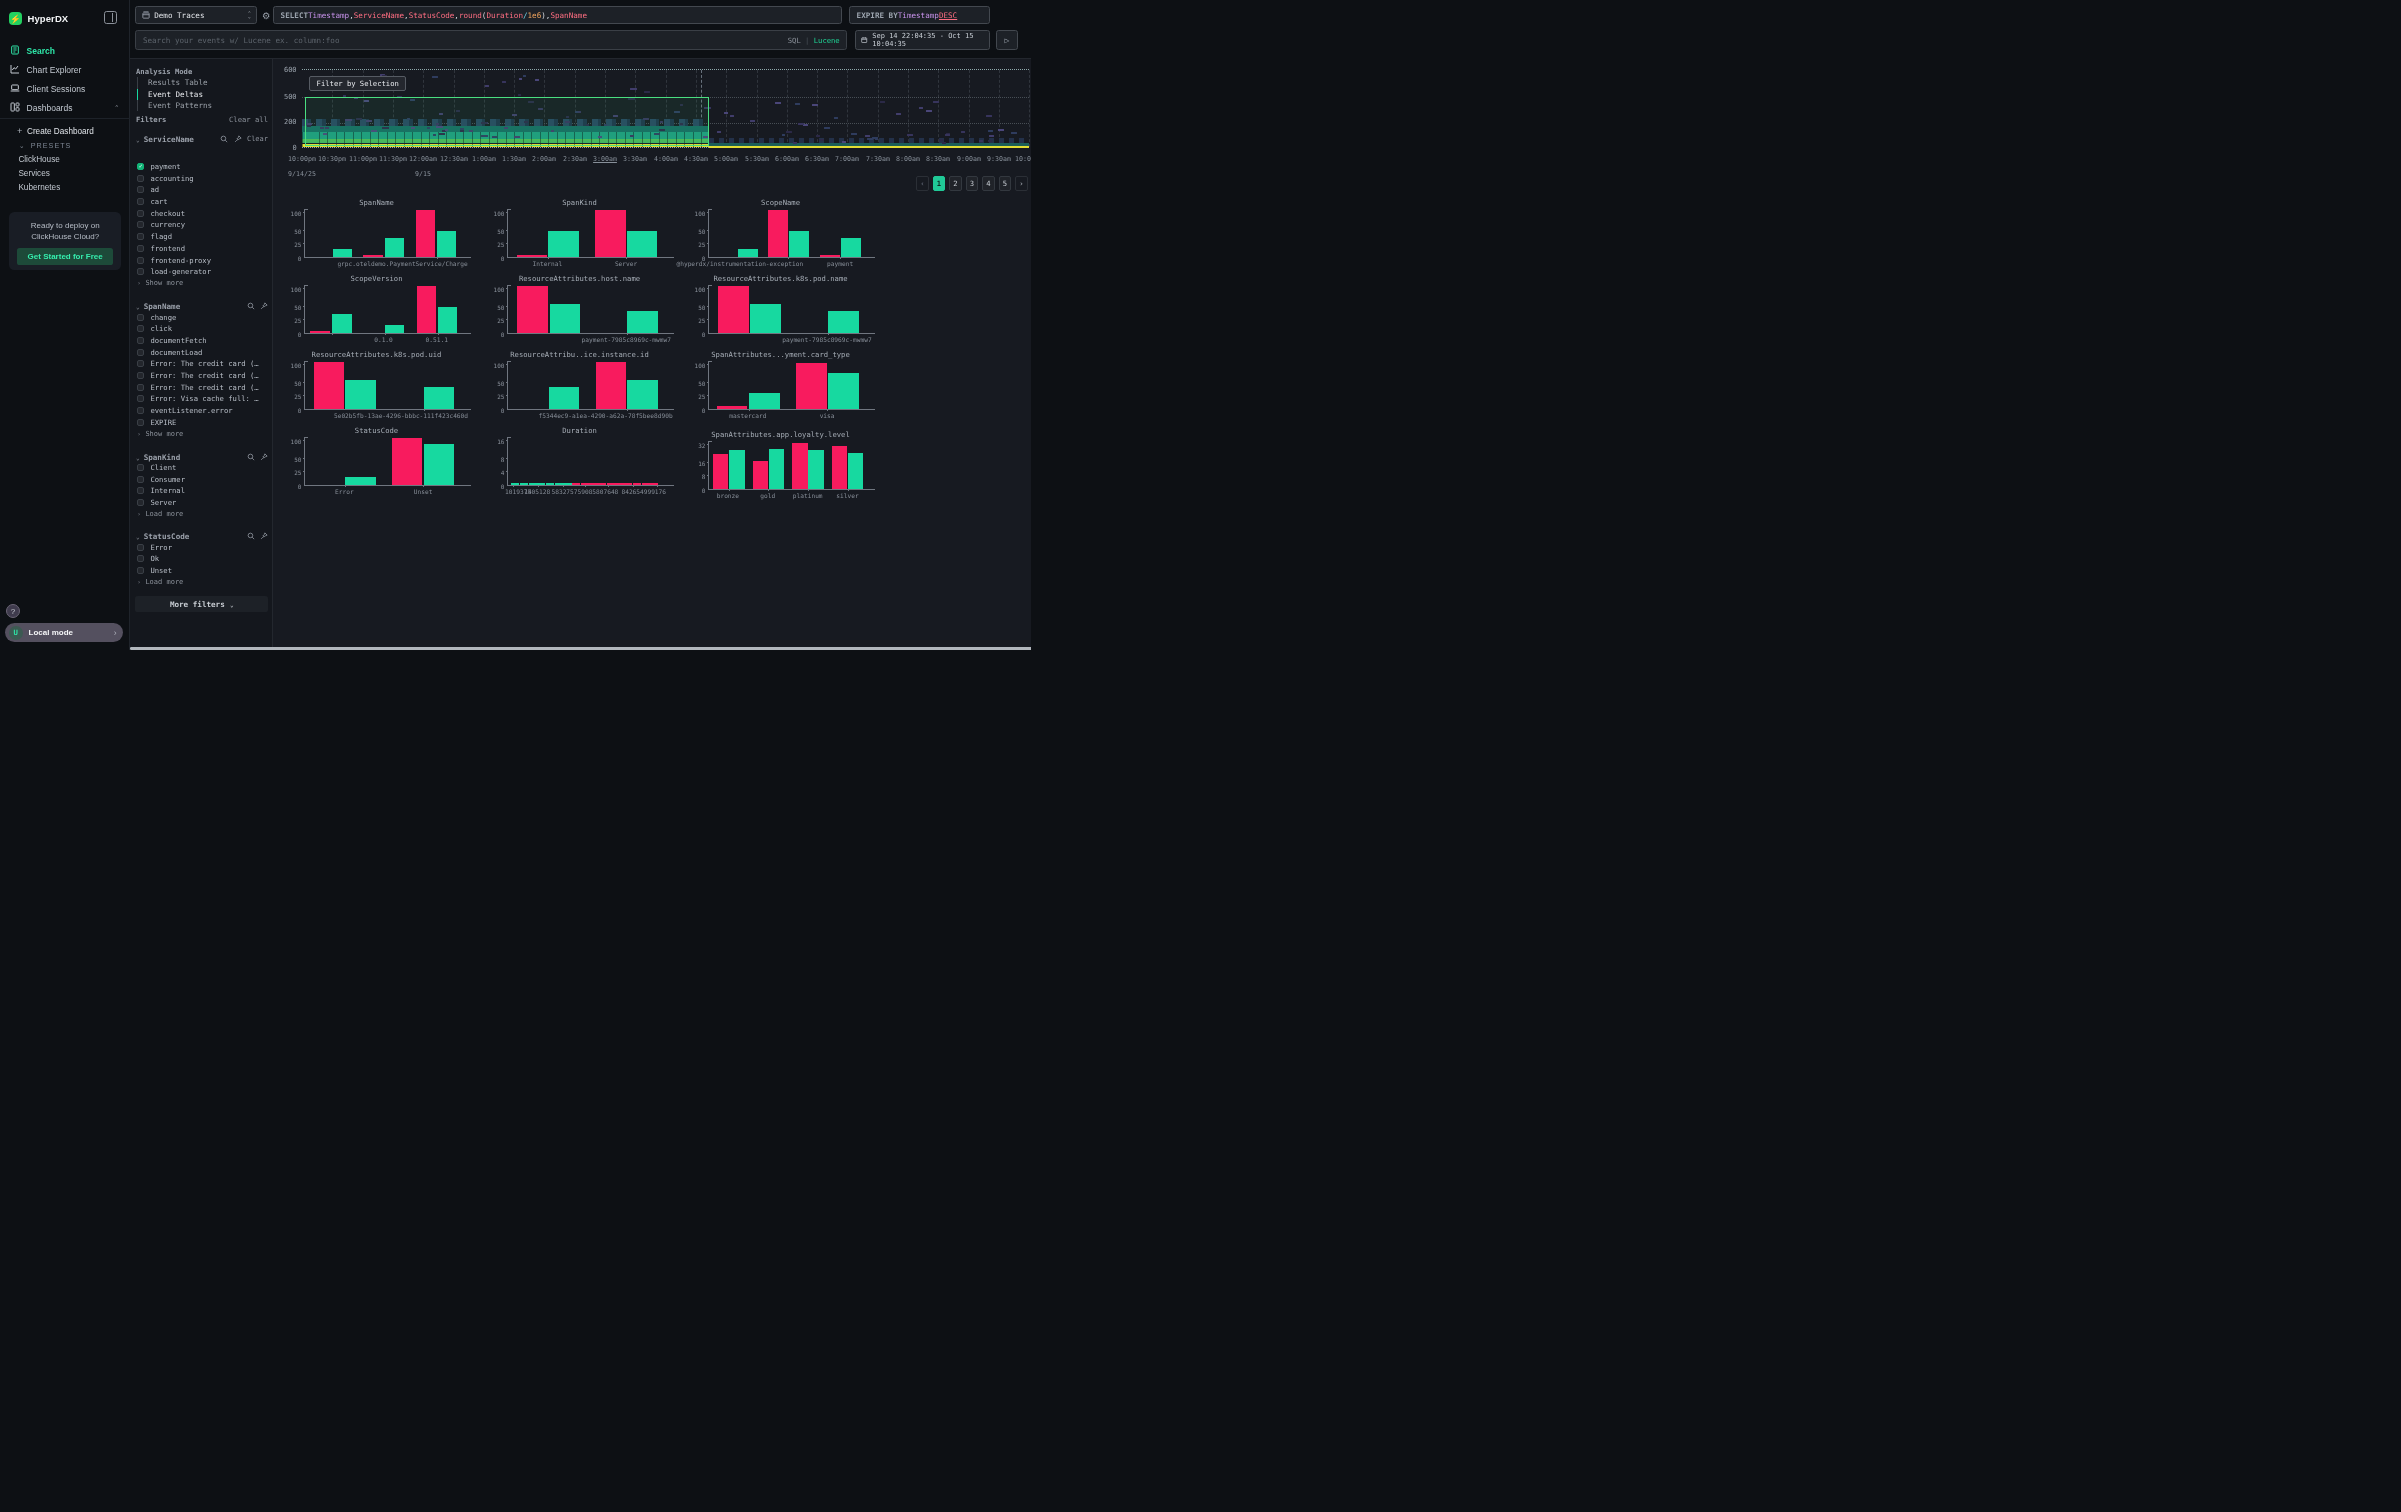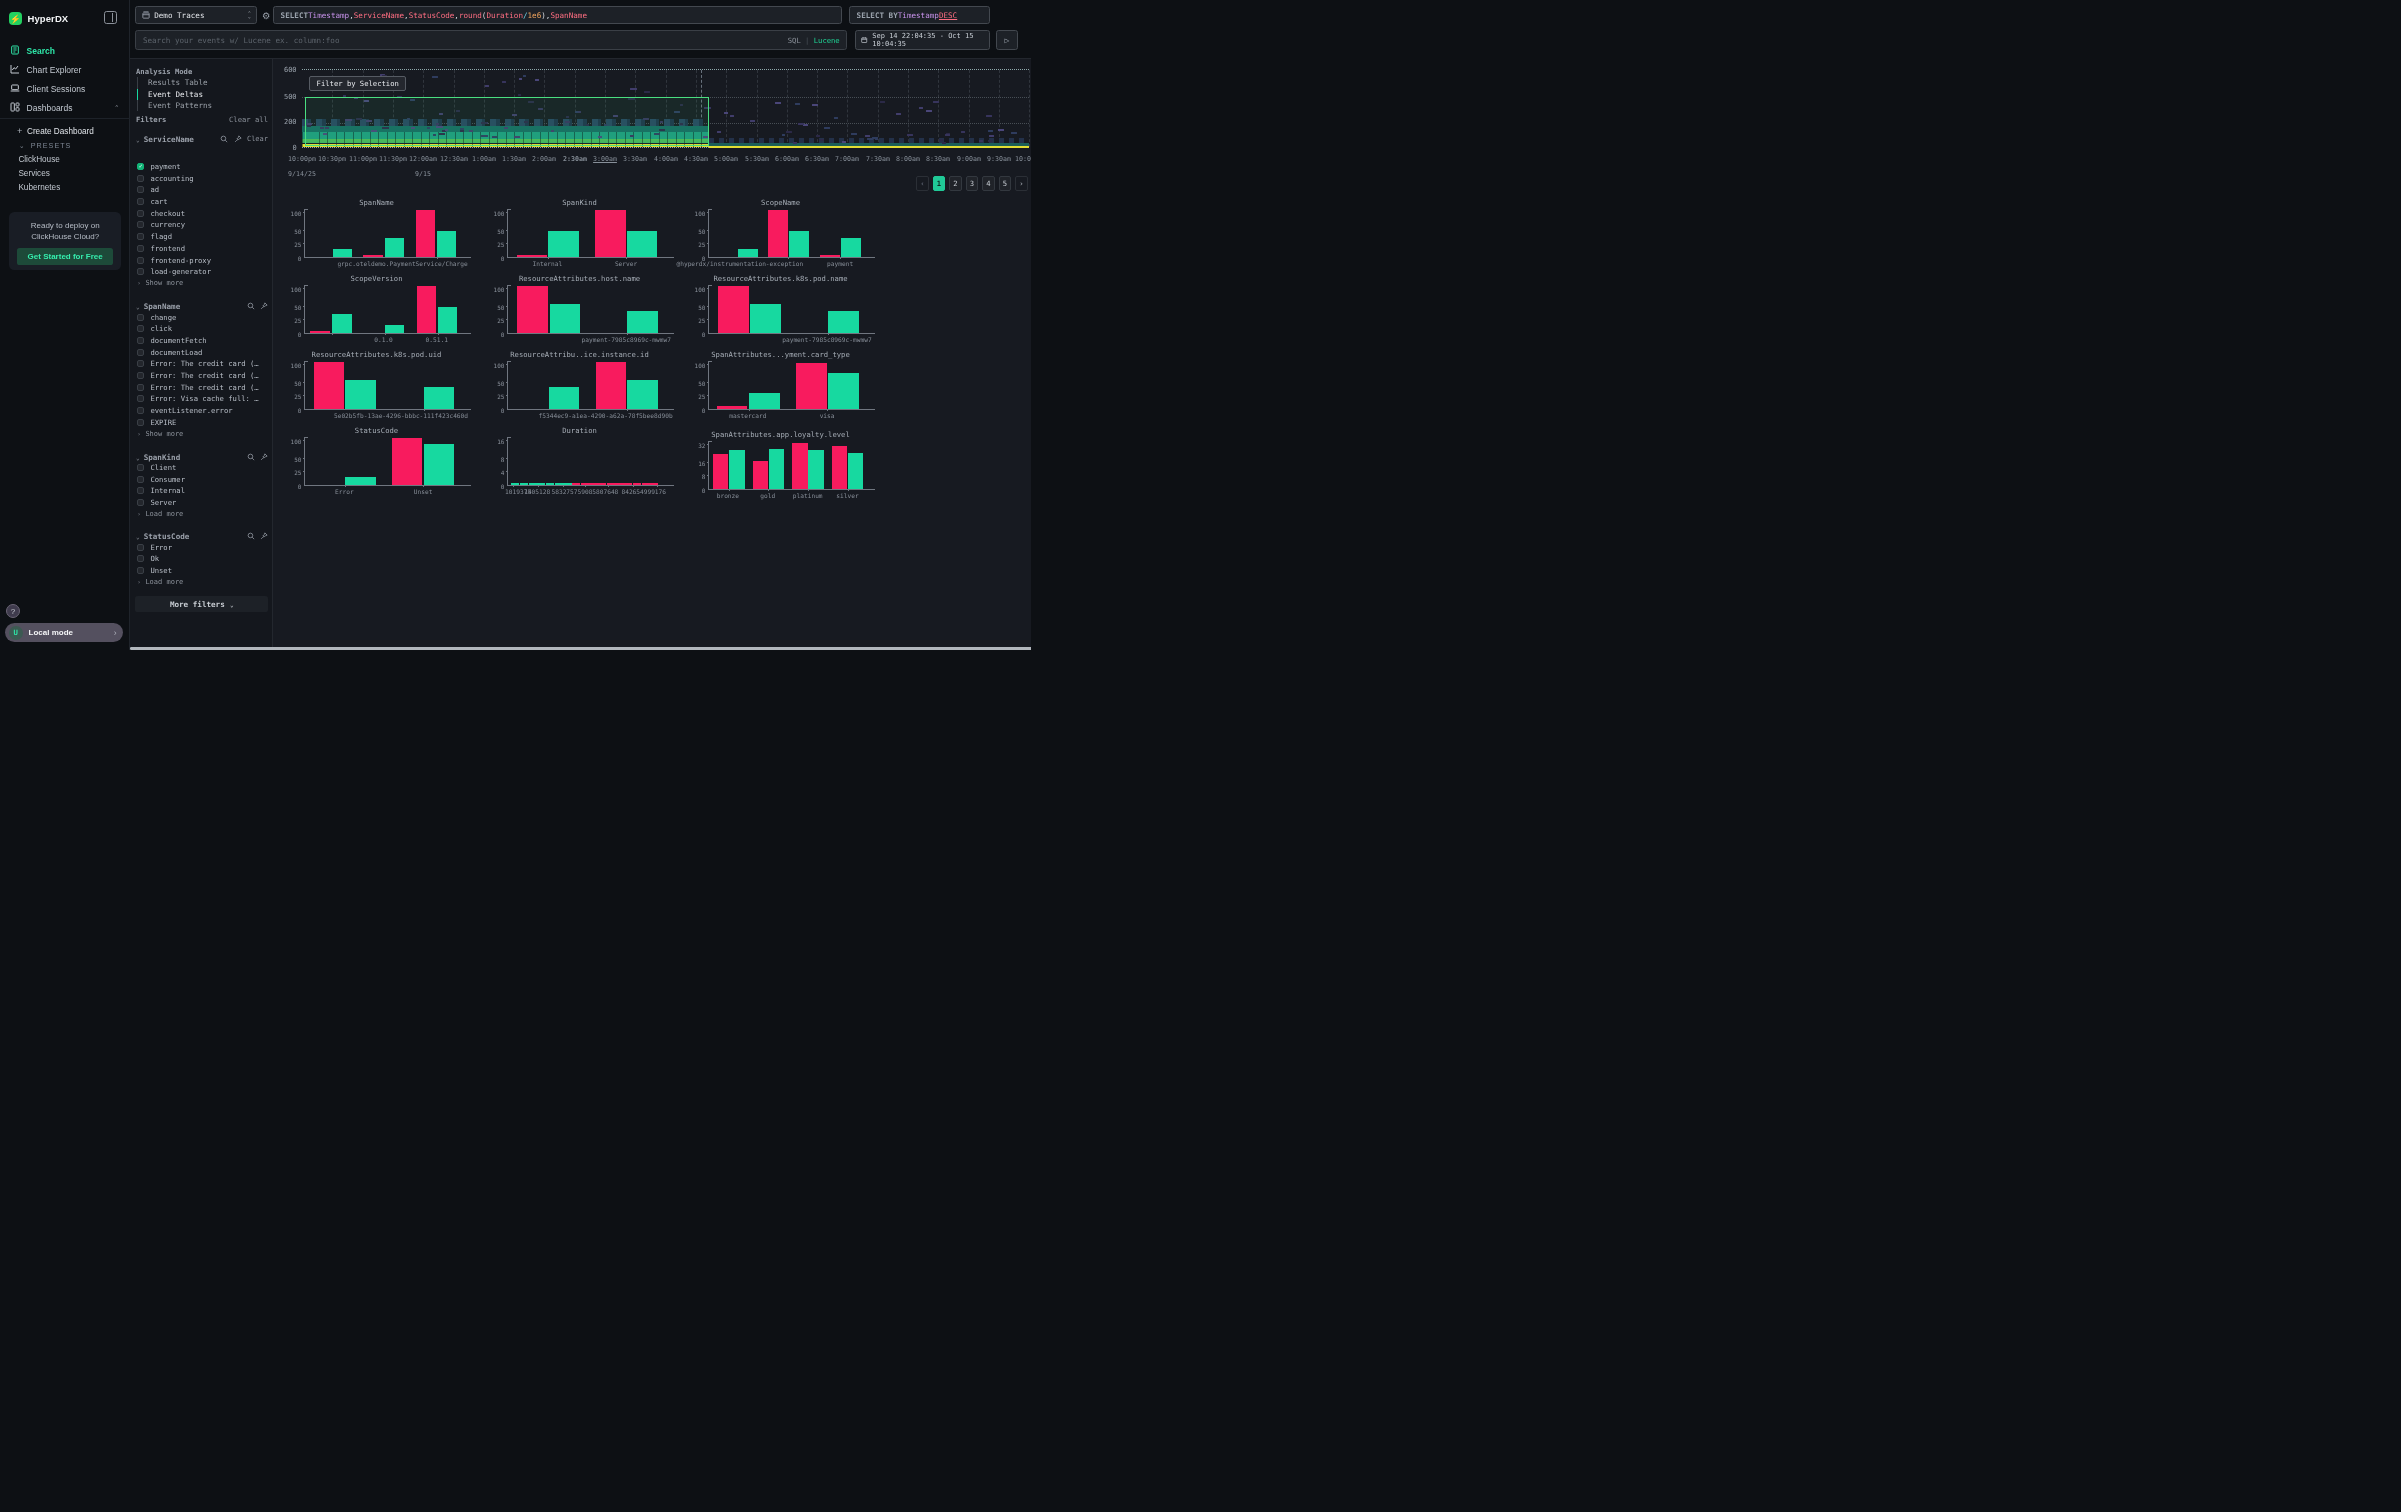--- a/index.html
+++ b/index.html
@@ -226,21 +226,21 @@
         <span style="color: rgb(255, 110, 130);">round</span>
         <span style="color: rgb(214, 219, 225);">(</span>
         <span style="color: rgb(255, 110, 130);">Duration</span>
         <span style="color: rgb(111, 211, 232);"> / </span>
         <span style="color: rgb(240, 164, 93);">1e6</span>
         <span style="color: rgb(214, 219, 225);">)</span>
         <span style="color: rgb(214, 219, 225);">, </span>
         <span style="color: rgb(255, 110, 130);">SpanName</span>
       </div>
     <div class="tb-box order-box" id="order-box">
-        <span style="color: rgb(155, 163, 173); font-weight: bold;">SELECT BY </span>
+        <span style="color: rgb(155, 163, 173); font-weight: bold;">EXPIRE BY </span>
         <span style="color: rgb(199, 146, 234);">Timestamp</span>
         <span style="color: rgb(255, 110, 130); text-decoration: underline;"> DESC</span>
       </div>
     <div class="tb-box search-box">
       <span class="search-ph">Search your events w/ Lucene ex. column:foo</span>
       <span class="lang-toggle mono">
         <span style="color:#8b919a">SQL</span>
         <span style="color:#4a5058"> </span><span style="color:#4a5058">|</span><span> </span>
         <span style="color:#1fd596">Lucene</span>
       </span>
@@ -606,21 +606,21 @@
     <div class="time-axis" id="time-axis">
         <div class="t-lab" style="left: 0px;">10:00pm</div>
         <div class="t-lab" style="left: 30px;">10:30pm</div>
         <div class="t-lab" style="left: 61px;">11:00pm</div>
         <div class="t-lab" style="left: 91px;">11:30pm</div>
         <div class="t-lab" style="left: 121px;">12:00am</div>
         <div class="t-lab" style="left: 152px;">12:30am</div>
         <div class="t-lab" style="left: 182px;">1:00am</div>
         <div class="t-lab" style="left: 212px;">1:30am</div>
         <div class="t-lab" style="left: 242px;">2:00am</div>
-        <div class="t-lab" style="left: 273px; font-weight: bold;">2:30am</div>
+        <div class="t-lab" style="left: 273px;">2:30am</div>
         <div class="t-lab" style="left: 303px; text-decoration: underline;">3:00am</div>
         <div class="t-lab" style="left: 333px;">3:30am</div>
         <div class="t-lab" style="left: 364px;">4:00am</div>
         <div class="t-lab" style="left: 394px;">4:30am</div>
         <div class="t-lab" style="left: 424px;">5:00am</div>
         <div class="t-lab" style="left: 455px;">5:30am</div>
         <div class="t-lab" style="left: 485px;">6:00am</div>
         <div class="t-lab" style="left: 515px;">6:30am</div>
         <div class="t-lab" style="left: 545px;">7:00am</div>
         <div class="t-lab" style="left: 576px;">7:30am</div>

